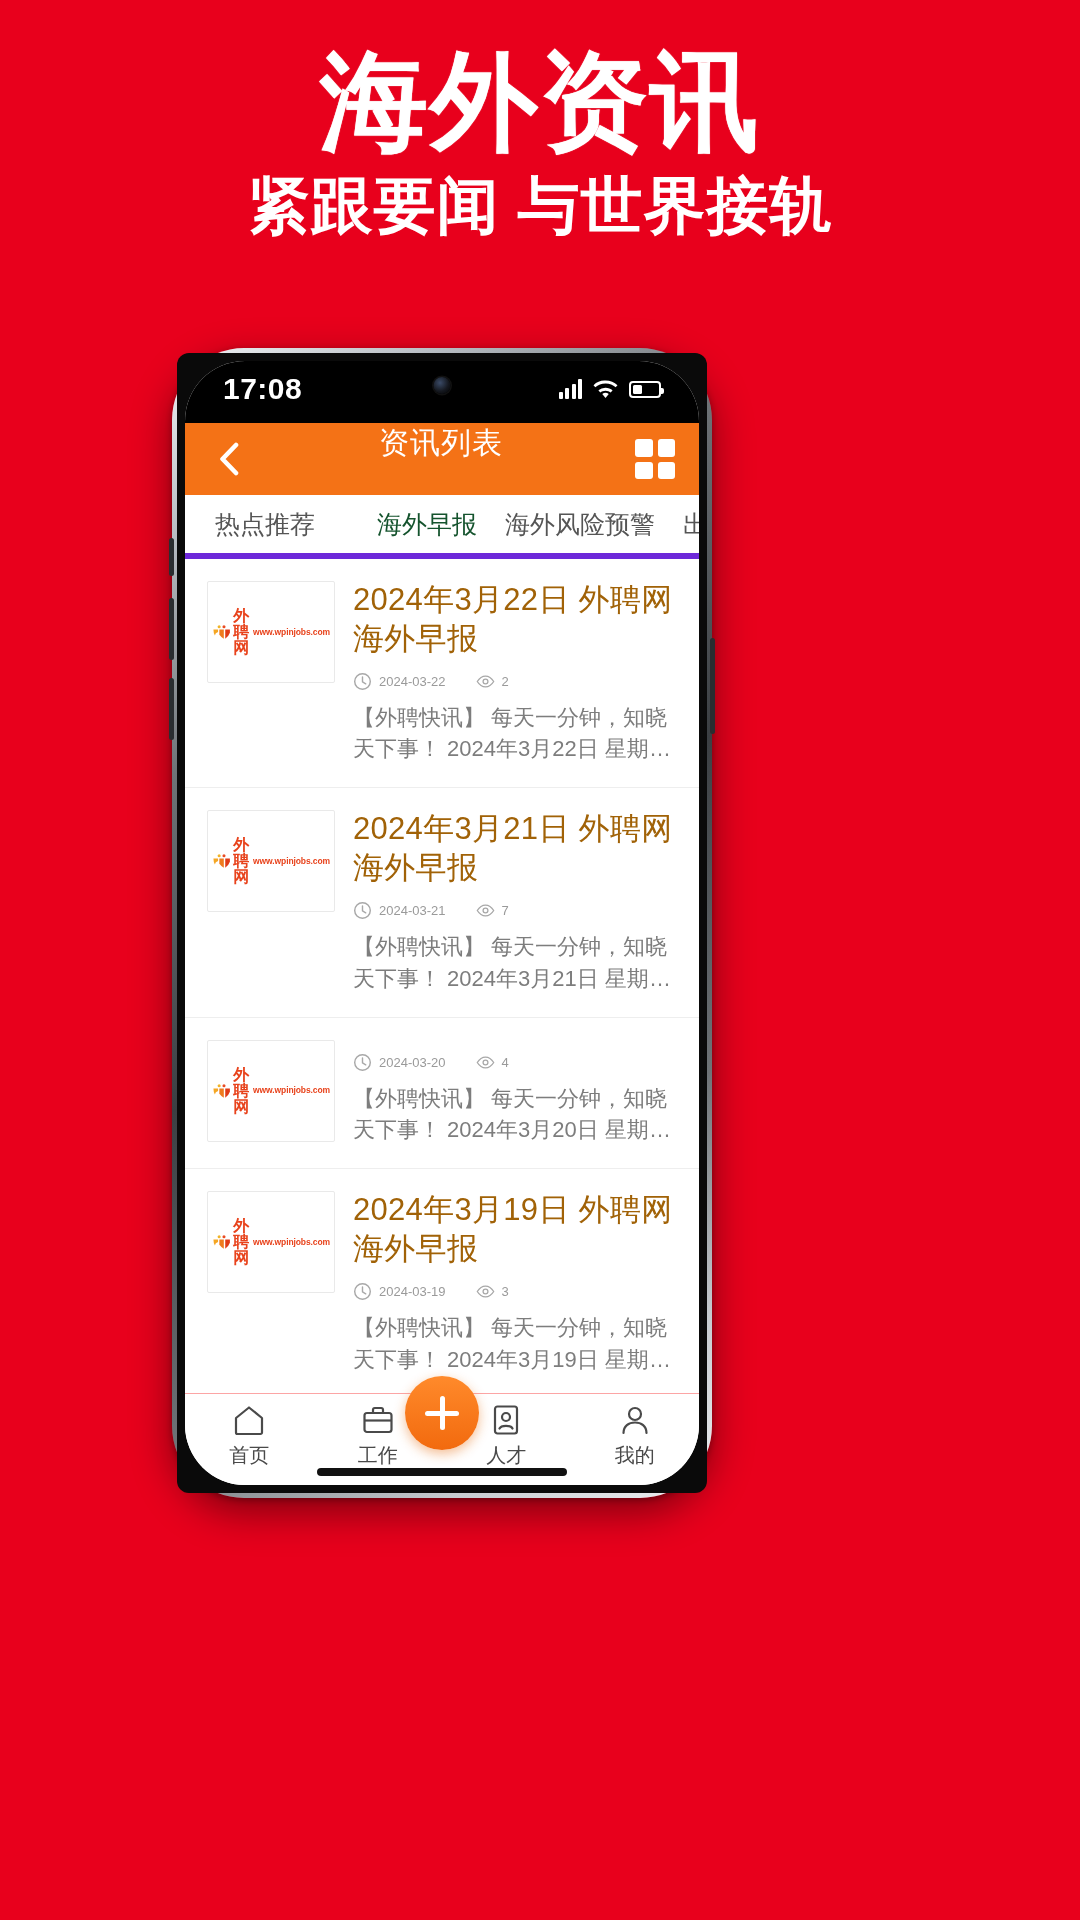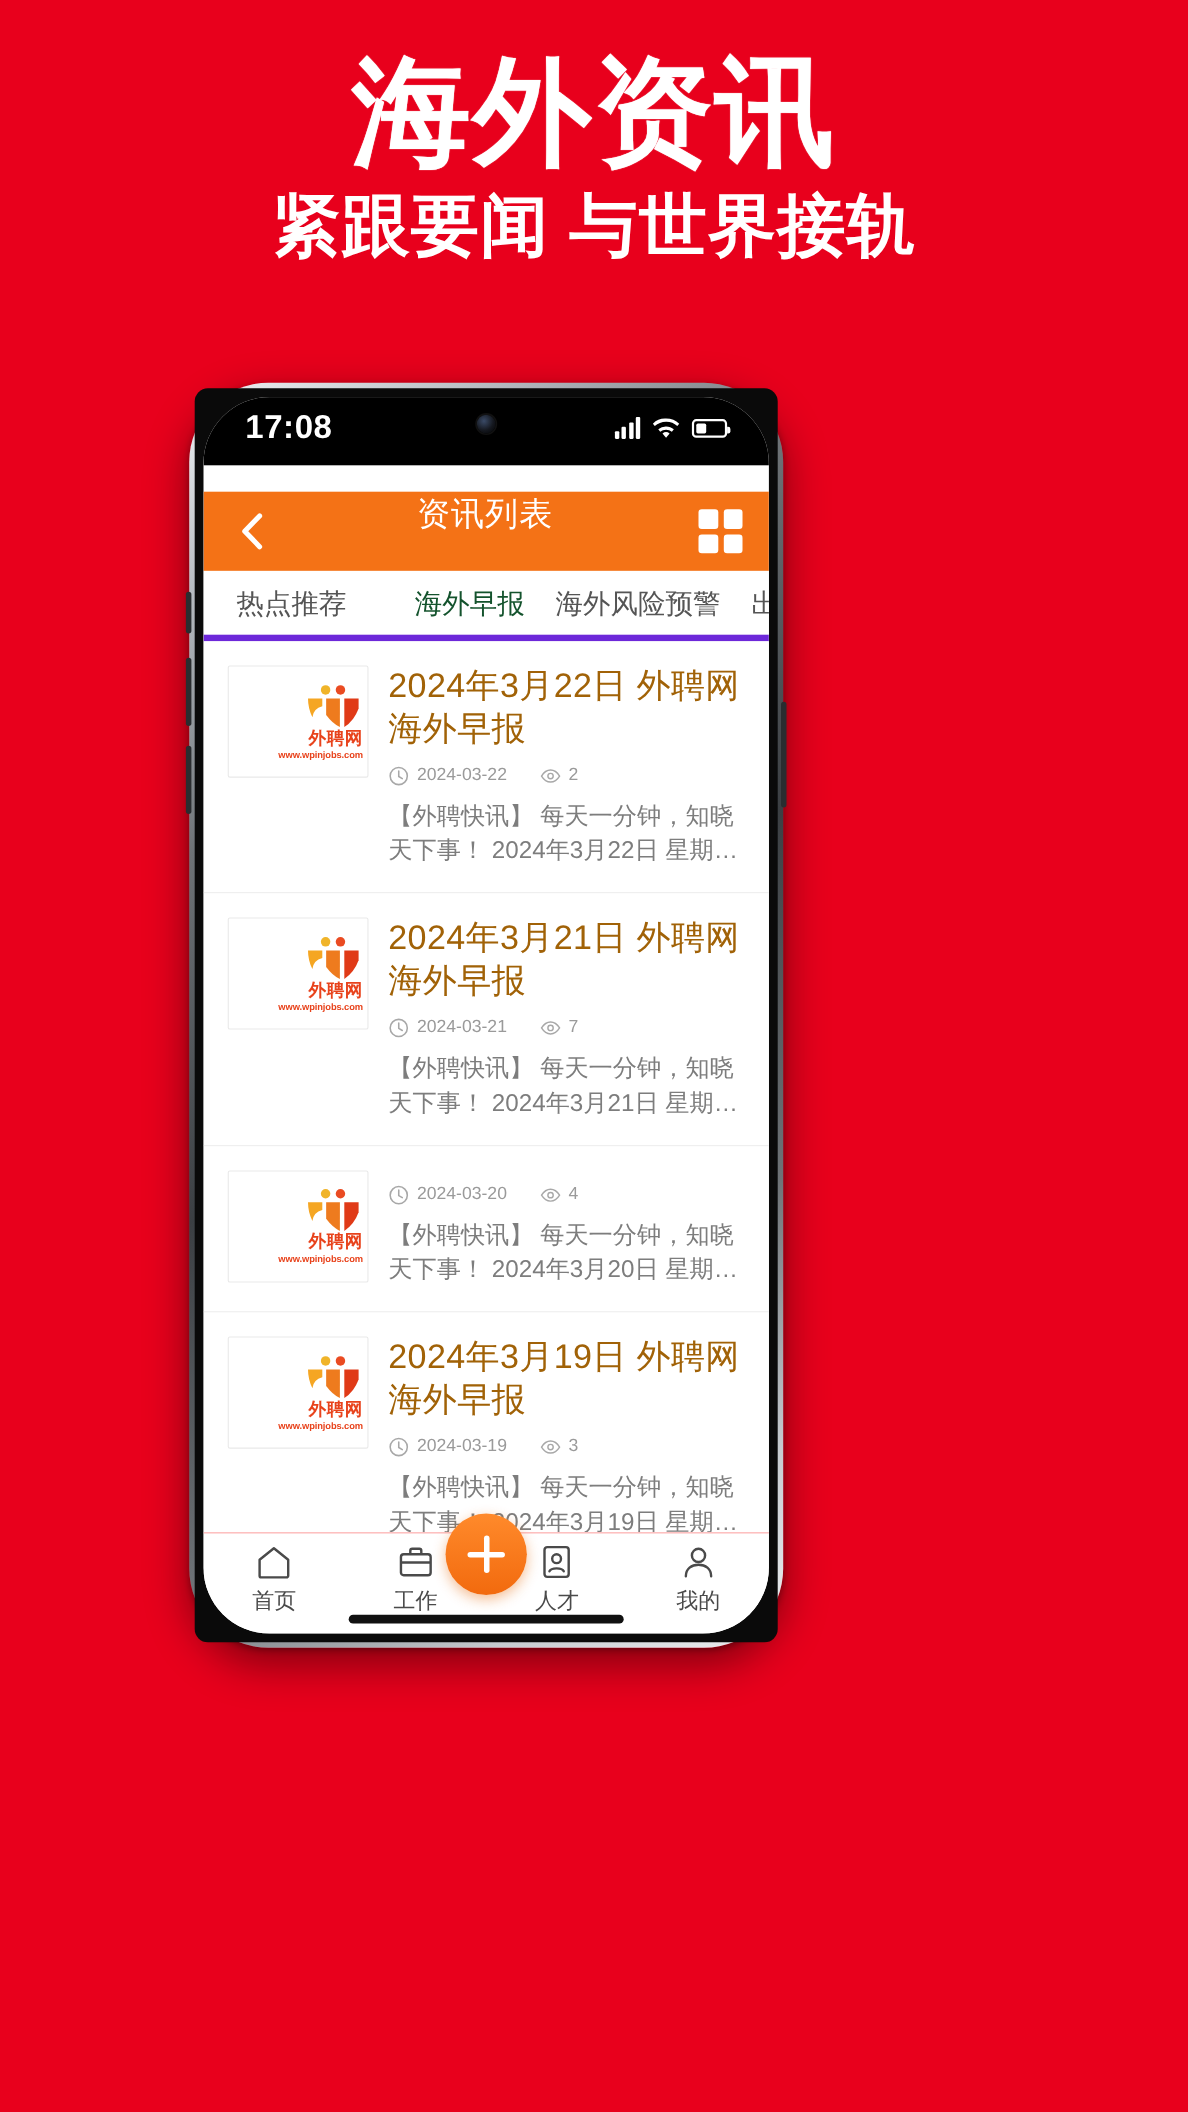--- a/index.html
+++ b/index.html
@@ -89,21 +89,20 @@
   .camera { position:absolute; left:50%; top:16px; transform:translateX(-50%);
             width:17px; height:17px; border-radius:50%;
             background:radial-gradient(circle at 38% 34%, #3a4a66 0%, #15181f 55%, #000 100%);
             box-shadow:0 0 0 1.5px #111; }
 
   
   .appbar {
     flex:0 0 auto; height:72px; background:#F47216;
     display:flex; align-items:center; justify-content:space-between;
     padding:0 24px;
-    margin-top:24px;
   }
   .back-icon { width:38px; height:38px; display:flex; align-items:center; justify-content:center; }
   .back-icon svg { width:24px; height:34px; }
   .appbar-title { color:#fff; font-size:30px; font-weight:500; letter-spacing:1px;
                   position:absolute; left:50%; transform:translateX(-50%); }
   .appbar-center { flex:1; position:relative; height:100%; }
   .grid-icon { width:40px; height:40px; display:grid; grid-template-columns:1fr 1fr;
                grid-template-rows:1fr 1fr; gap:5px; }
   .grid-icon span { background:#fff; border-radius:3px; display:block; }
 
@@ -120,30 +119,30 @@
 
   
   .list { flex:1 1 auto; overflow:hidden; background:#fff; }
   .item {
     display:flex; padding:22px 22px 22px 22px; gap:18px;
     border-bottom:1px solid #eeeeee;
   }
   .thumb {
     flex:0 0 auto; width:128px; height:102px;
     border:1px solid #e9e9e9; background:#fff; border-radius:2px;
-    display:flex; flex-direction:column; align-items:flex-end; justify-content:center;
+    display:flex; flex-direction:row; align-items:center; justify-content:center;
     gap:2px; padding:6px 4px;
   }
   .logo-mark { width:54px; height:40px; }
   .logo-name { font-size:16px; font-weight:bold; color:#E8431C; letter-spacing:.5px; line-height:1; }
   .logo-url { font-size:8.5px; color:#E8431C; letter-spacing:-.1px; line-height:1; font-weight:bold; }
   .item-body { flex:1 1 auto; min-width:0; }
   .item-title { font-size:31px; color:#a16207; line-height:1.25; letter-spacing:.3px; }
   .item-meta { display:flex; align-items:center; gap:30px; margin-top:13px; }
-  .meta-cell { display:flex; align-items:center; gap:7px; font-size:16px; color:#9a9a9a; }
+  .meta-cell { display:flex; align-items:center; gap:7px; font-size:13px; color:#9a9a9a; }
   .meta-cell svg { width:19px; height:19px; flex:0 0 auto; }
   .item-desc { margin-top:11px; font-size:22px; color:#7d7d7d; line-height:1.45;
                display:-webkit-box; -webkit-line-clamp:2; -webkit-box-orient:vertical;
                overflow:hidden; }
 
   
   .bottomnav {
     flex:0 0 auto; height:92px; background:#ffffff;
     border-top:1px solid #fca5a5;
     display:flex; align-items:flex-start; justify-content:space-around;

